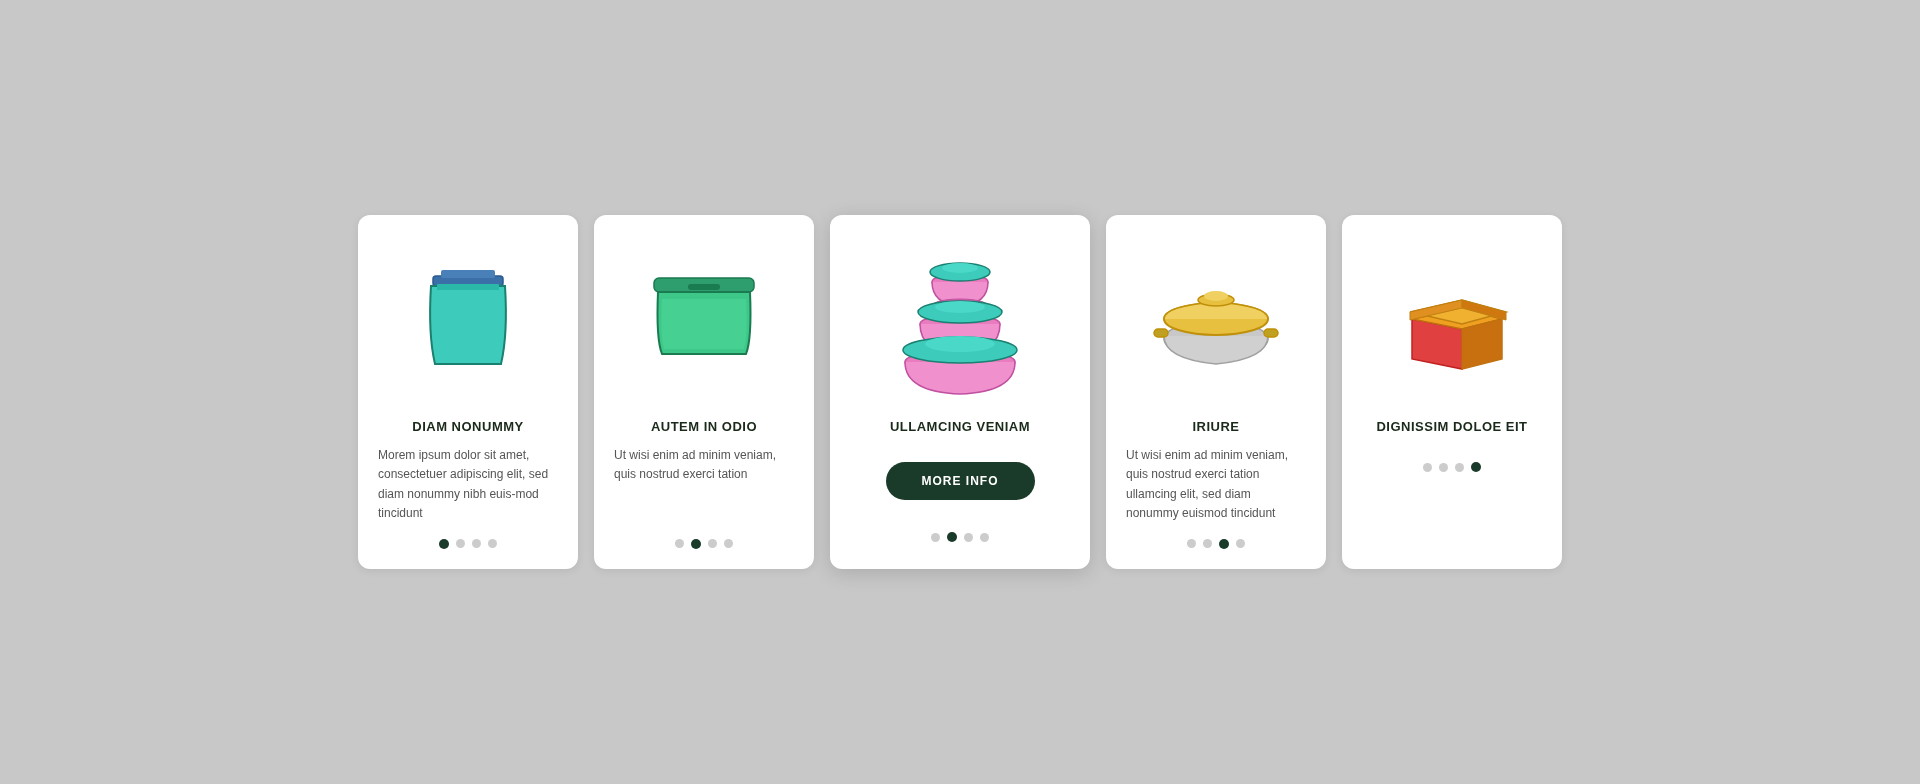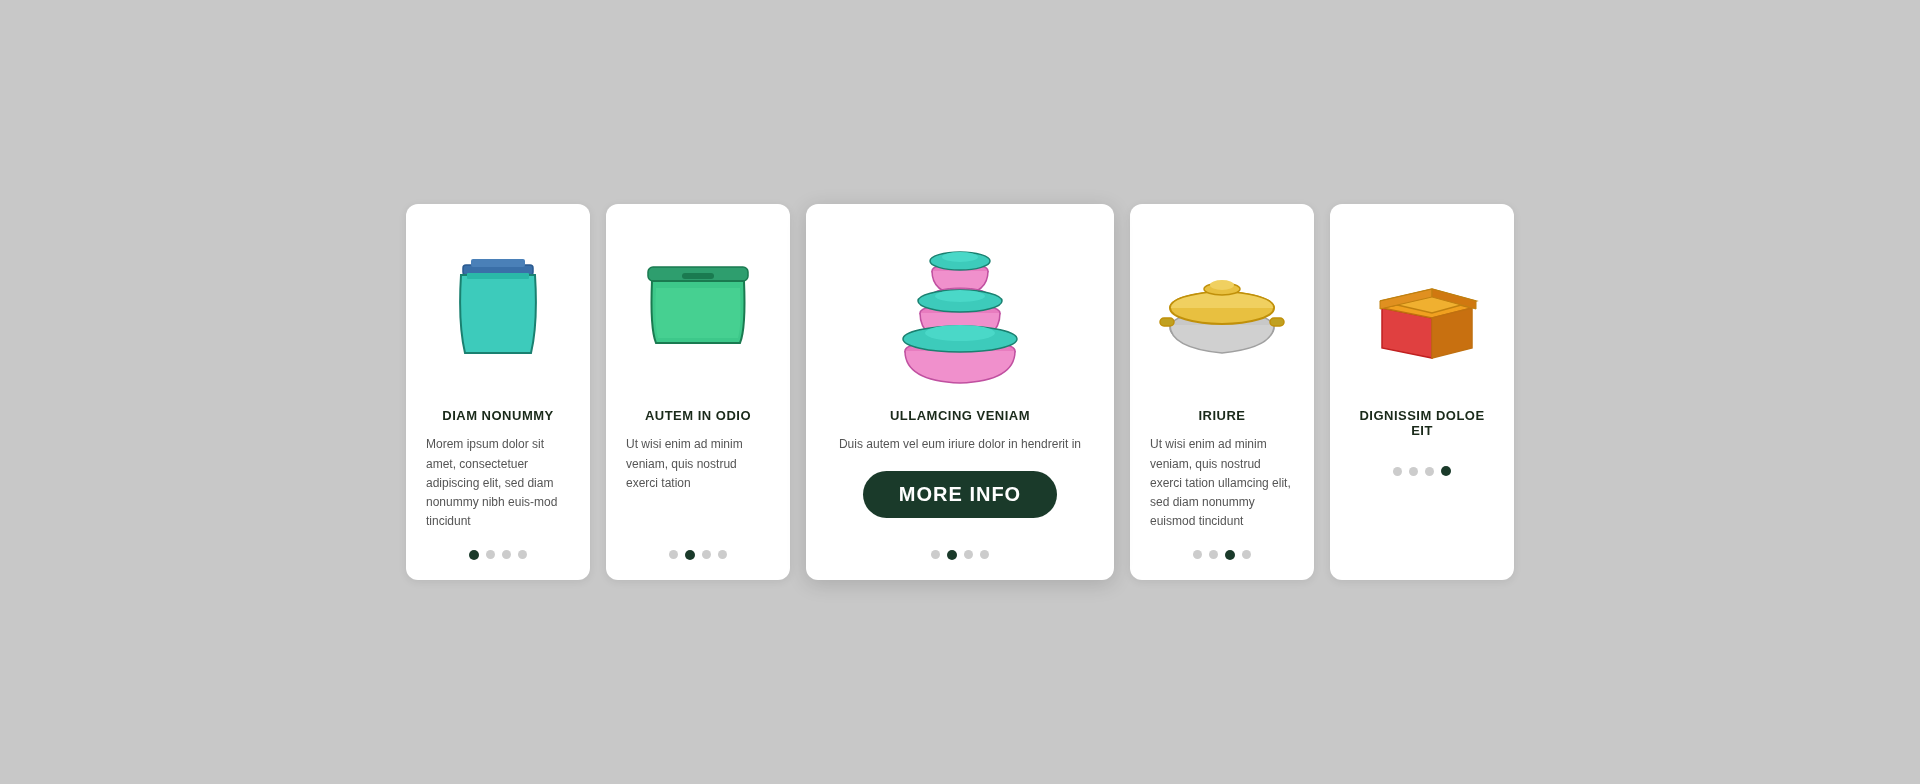--- a/index.html
+++ b/index.html
@@ -13,29 +13,29 @@
     }
     .container {
       display: flex;
       gap: 16px;
       padding: 40px 30px;
       align-items: stretch;
     }
     .card {
       background: #fff;
       border-radius: 12px;
-      width: 184px;
+      width: 220px;
       padding: 24px 20px 20px;
       display: flex;
       flex-direction: column;
       align-items: center;
       box-shadow: 0 2px 8px rgba(0,0,0,0.08);
     }
     .card.featured {
-      width: 308px;
+      width: 260px;
       box-shadow: 0 4px 20px rgba(0,0,0,0.15);
       z-index: 2;
     }
     .icon-area {
       width: 100%;
       height: 160px;
       display: flex;
       align-items: center;
       justify-content: center;
       margin-bottom: 20px;
@@ -54,21 +54,21 @@
       color: #555;
       line-height: 1.6;
       flex: 1;
     }
     .more-btn {
       background: #1a3a2a;
       color: #fff;
       border: none;
       border-radius: 24px;
       padding: 12px 36px;
-      font-size: 20px;
+      font-size: 12px;
       font-weight: 700;
       cursor: pointer;
       margin: 16px 0;
       letter-spacing: 1px;
     }
     .dots {
       display: flex;
       gap: 7px;
       margin-top: 16px;
       align-items: center;
@@ -155,21 +155,20 @@
         <ellipse cx="75" cy="63" rx="25" ry="6" fill="#4ad8c8"></ellipse>
 
         <ellipse cx="75" cy="118" rx="55" ry="12" fill="#e87cbf" stroke="#c050a0" stroke-width="1.5"></ellipse>
         <path d="M20 118 Q20 148 75 150 Q130 148 130 118" fill="#f090cc" stroke="#c050a0" stroke-width="1.5"></path>
 
         <ellipse cx="75" cy="106" rx="57" ry="13" fill="#3dcbbb" stroke="#1a8070" stroke-width="1.5"></ellipse>
         <ellipse cx="75" cy="100" rx="35" ry="8" fill="#4ad8c8"></ellipse>
       </svg>
     </div>
     <div class="card-title">ULLAMCING VENIAM</div>
-    <div class="card-text">Duis autem vel eum iriure dolor in hendrerit in</div>
     <button class="more-btn">MORE INFO</button>
     <div class="dots">
       <div class="dot"></div>
       <div class="dot active"></div>
       <div class="dot"></div>
       <div class="dot"></div>
     </div>
   </div>
 
   <div class="card">

